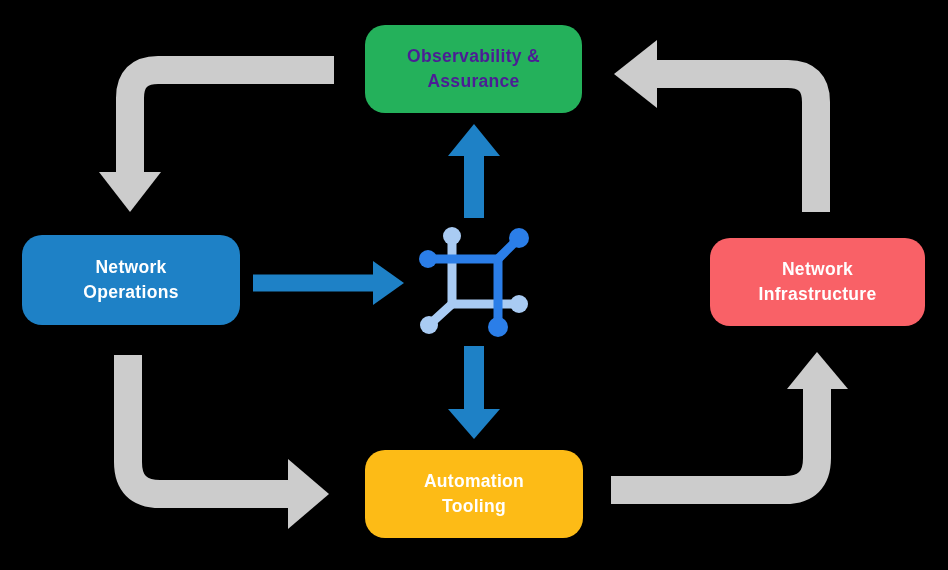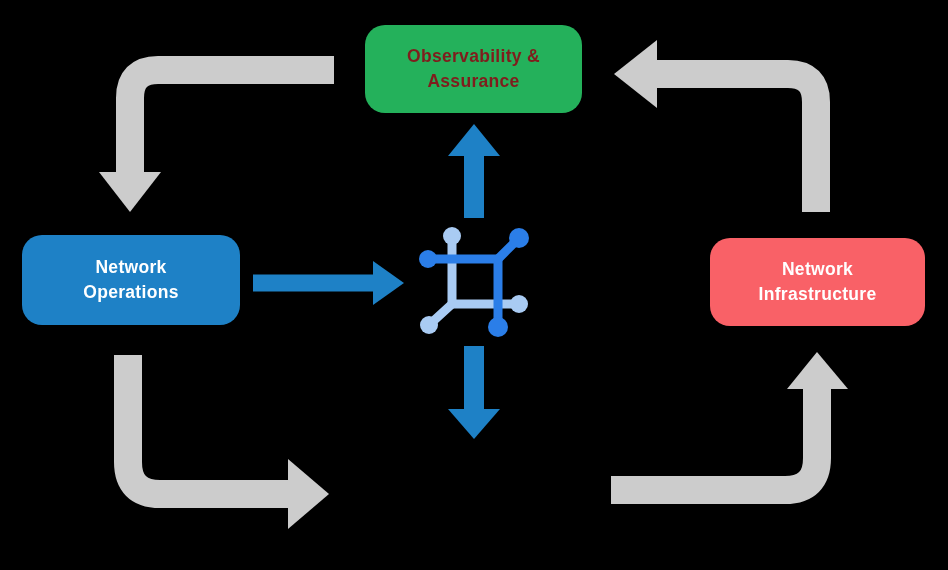--- a/index.html
+++ b/index.html
@@ -93,28 +93,32 @@
 
       <path d="M428 259 H498 V327" fill="none" stroke-width="9" stroke="#2B7EE8"></path>
       <path d="M498 259 L519 238" fill="none" stroke-width="9" stroke="#2B7EE8"></path>
       <circle cx="428" cy="259" r="9" fill="#2B7EE8"></circle>
       <circle cx="519" cy="238" r="10" fill="#2B7EE8"></circle>
       <circle cx="498" cy="327" r="10" fill="#2B7EE8"></circle>
     </g>
   </svg>
 
   <div class="node node-observability" style="background-color: rgb(36, 177, 91);">
-    <span class="node-label" style="color: #7f1d1d;">Observability &amp;
+    <span class="node-label" style="color: #4c1d95;">Observability &amp;
 Assurance</span>
   </div>
 
   <div class="node node-operations" style="background-color: rgb(30, 129, 198);">
     <span class="node-label" style="color: rgb(255, 255, 255);">Network
 Operations</span>
   </div>
 
   <div class="node node-infrastructure" style="background-color: rgb(249, 97, 103);">
     <span class="node-label" style="color: rgb(255, 255, 255);">Network
 Infrastructure</span>
   </div>
 
+  <div class="node node-automation" style="background-color: rgb(253, 187, 22);">
+    <span class="node-label" style="color: rgb(255, 255, 255);">Automation
+Tooling</span>
+  </div>
 
 </div>
 
 </body></html>

